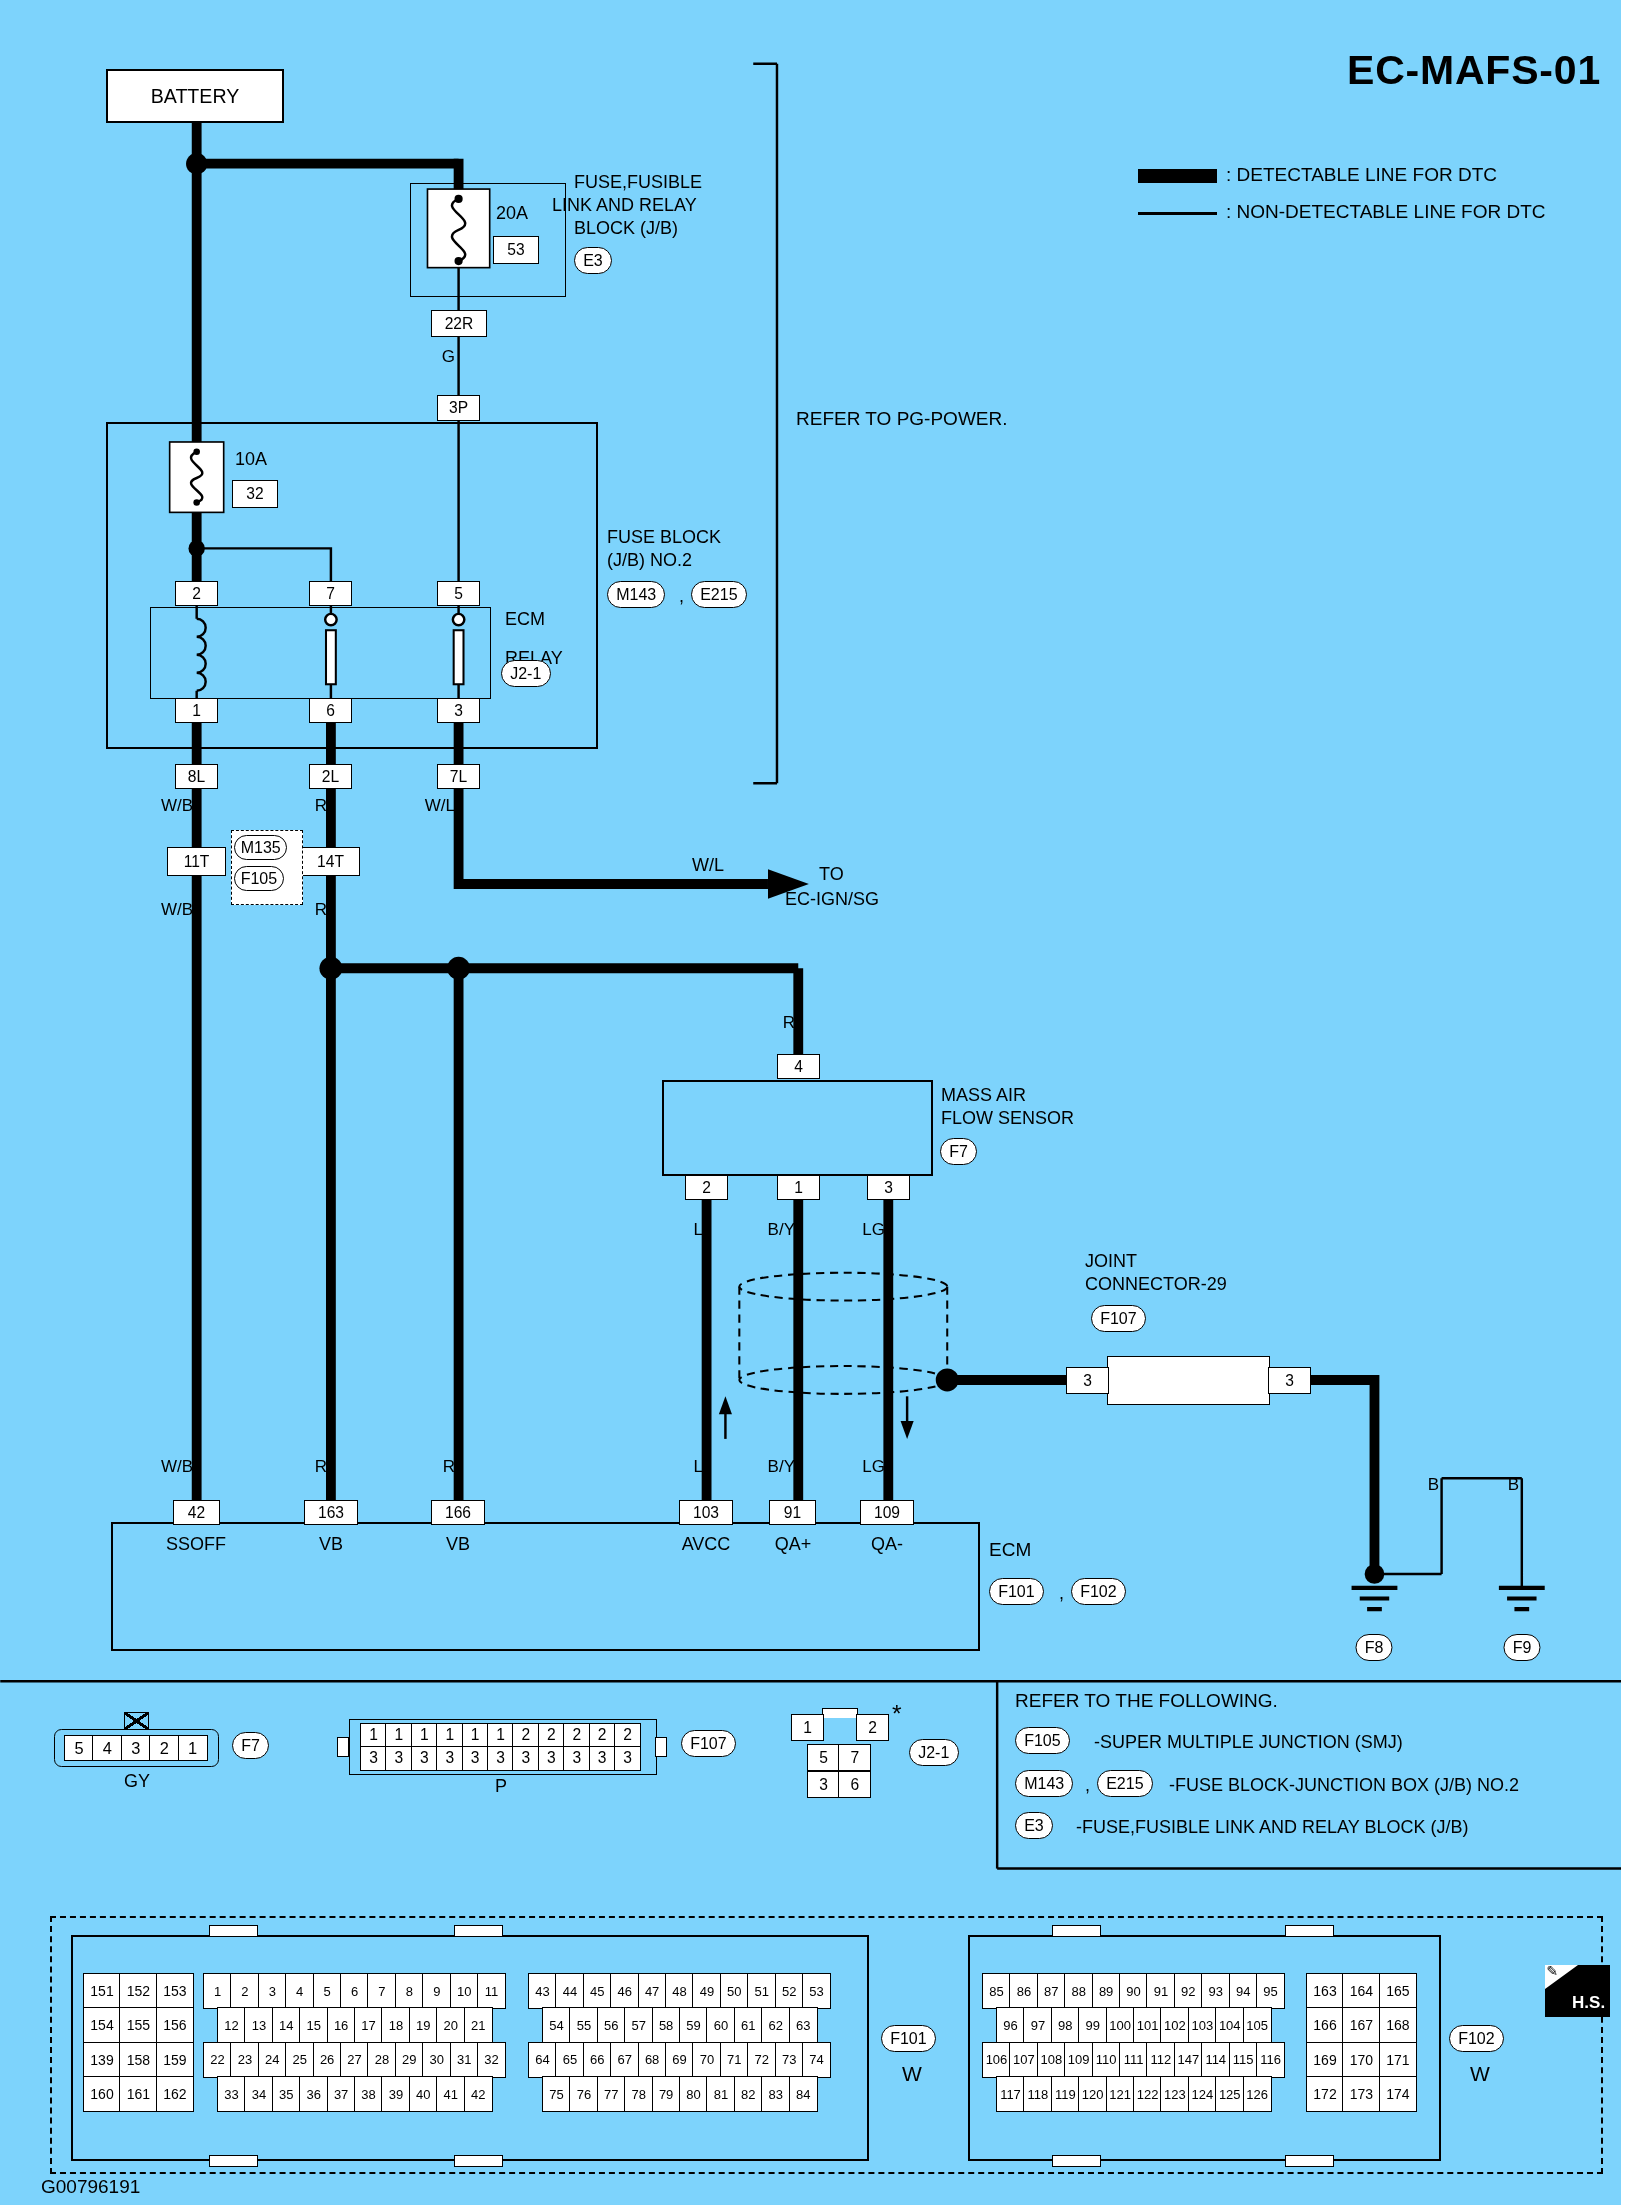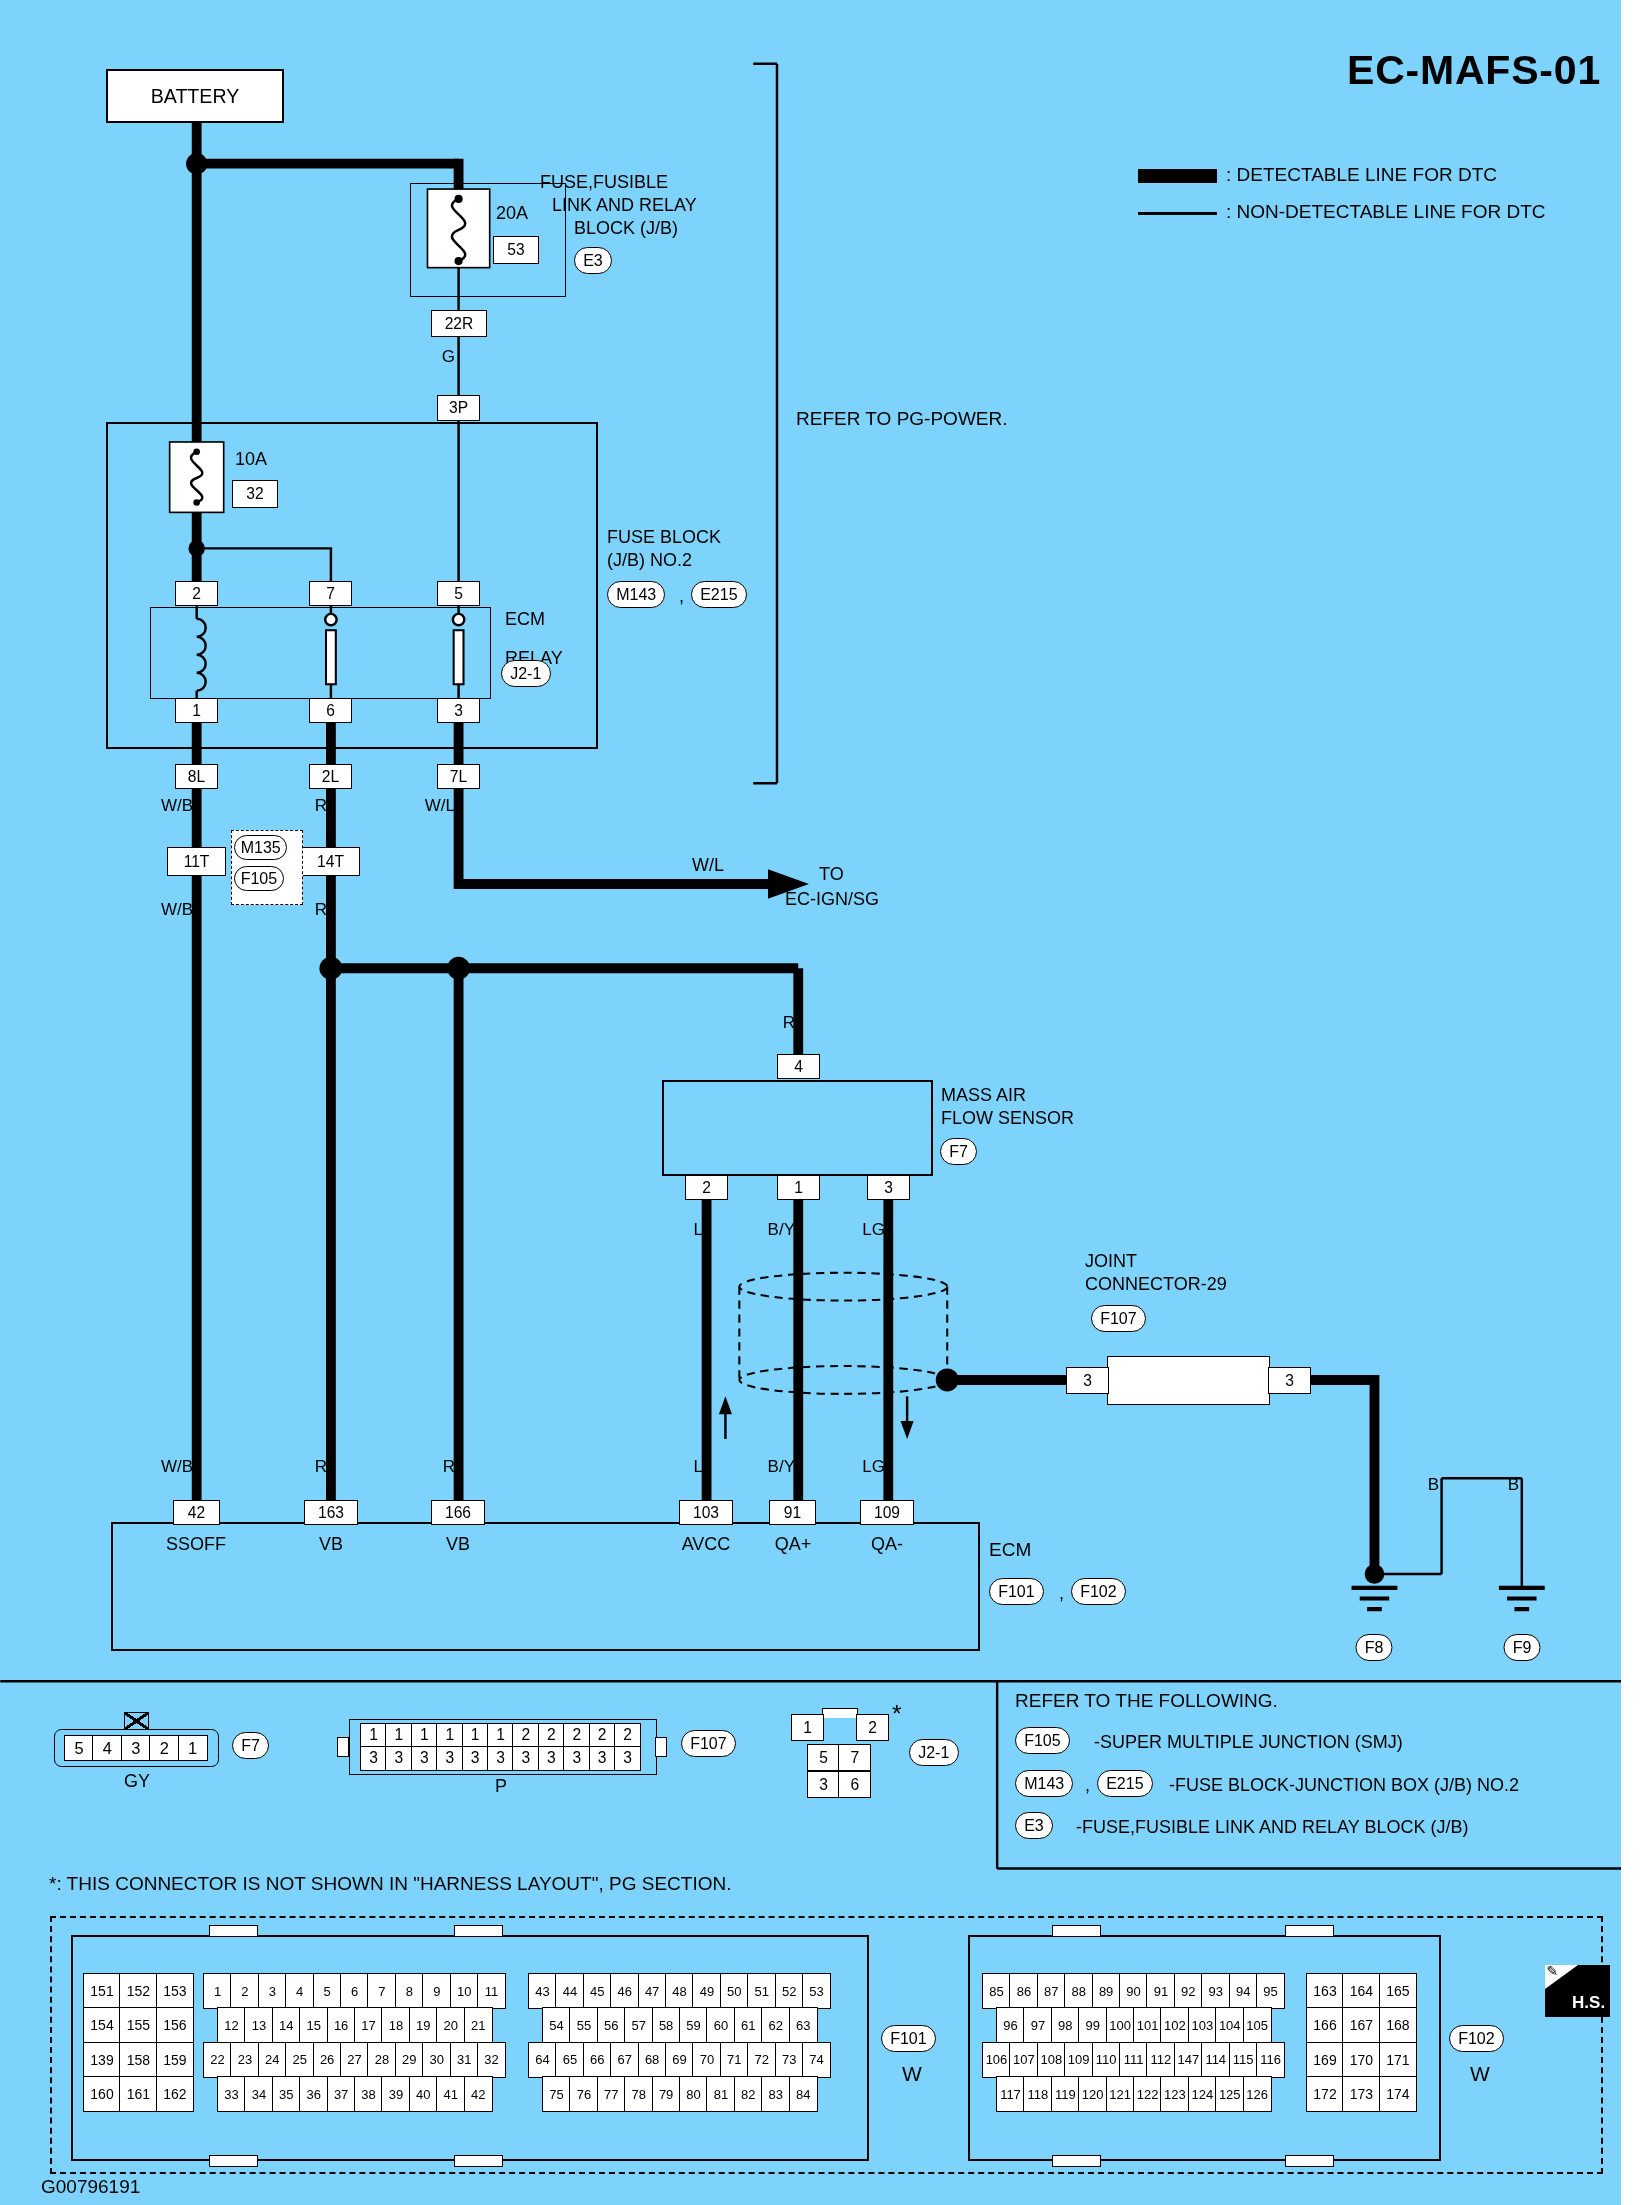--- a/index.html
+++ b/index.html
@@ -127,21 +127,21 @@
   <div class="lbl" style="left:1226px;top:164px;font-size:19px">: DETECTABLE LINE FOR DTC</div>
   <div class="swatch" style="left:1138px;top:212px;width:79px;height:3.3px"></div>
   <div class="lbl" style="left:1226px;top:201px;font-size:19px">: NON-DETECTABLE LINE FOR DTC</div>
   <div class="lbl" style="left:796px;top:408px;font-size:19px">REFER TO PG-POWER.</div>
 
   <div class="box flexc" style="left:106px;top:69px;width:178px;height:54px;background:#fff;font-size:19.6px">BATTERY</div>
 
   <div class="box2" style="left:410px;top:183px;width:156px;height:114px"></div>
   <div class="lbl" style="left:496px;top:203px">20A</div>
   <div class="pbox" style="left:493px;top:236px;width:46px;height:28px">53</div>
-  <div class="lbl" style="left:540px;top:172px">FUSE,FUSIBLE</div>
+  <div class="lbl" style="left:574px;top:172px">FUSE,FUSIBLE</div>
   <div class="lbl" style="left:552px;top:195px">LINK AND RELAY</div>
   <div class="lbl" style="left:574px;top:218px">BLOCK (J/B)</div>
   <div class="oval" style="left:574px;top:247px">E3</div>
   <div class="pbox" style="left:431px;top:310px;width:56px;height:27px">22R</div>
   <div class="wlbl" style="left:398px;top:347px">G</div>
   <div class="pbox" style="left:437px;top:395px;width:43px;height:26px">3P</div>
 
   <div class="box" style="left:106px;top:422px;width:492px;height:327px"></div>
   <div class="lbl" style="left:235px;top:449px">10A</div>
   <div class="pbox" style="left:232px;top:480px;width:46px;height:28px">32</div>
@@ -291,21 +291,20 @@
   <div class="lbl" style="left:1015px;top:1690px;font-size:19px">REFER TO THE FOLLOWING.</div>
   <div class="oval" style="left:1015px;top:1727px">F105</div>
   <div class="lbl" style="left:1094px;top:1732px">-SUPER MULTIPLE JUNCTION (SMJ)</div>
   <div class="oval" style="left:1015px;top:1770px">M143</div>
   <div class="lbl" style="left:1085px;top:1775px">,</div>
   <div class="oval" style="left:1097px;top:1770px">E215</div>
   <div class="lbl" style="left:1169px;top:1775px">-FUSE BLOCK-JUNCTION BOX (J/B) NO.2</div>
   <div class="oval" style="left:1015px;top:1812px">E3</div>
   <div class="lbl" style="left:1076px;top:1817px">-FUSE,FUSIBLE LINK AND RELAY BLOCK (J/B)</div>
 
-  <div class="lbl" style="left:49px;top:1873px;font-size:19px">*: THIS CONNECTOR IS NOT SHOWN IN "HARNESS LAYOUT", PG SECTION.</div>
 
   <div class="dashed" style="left:50px;top:1916px;width:1553px;height:258px"></div>
   <div class="box" style="left:71px;top:1935px;width:798px;height:226px"></div>
   <div class="tab" style="left:209px;top:1925px;width:49px;height:11.5px"></div>
   <div class="tab" style="left:454px;top:1925px;width:49px;height:11.5px"></div>
   <div class="tab" style="left:209px;top:2155px;width:49px;height:11.5px"></div>
   <div class="tab" style="left:454px;top:2155px;width:49px;height:11.5px"></div>
   <div class="pin-grid grid-3col" style="left:83px;top:1973px">
       <div class="grid-row">
         <span class="cell">151</span>

